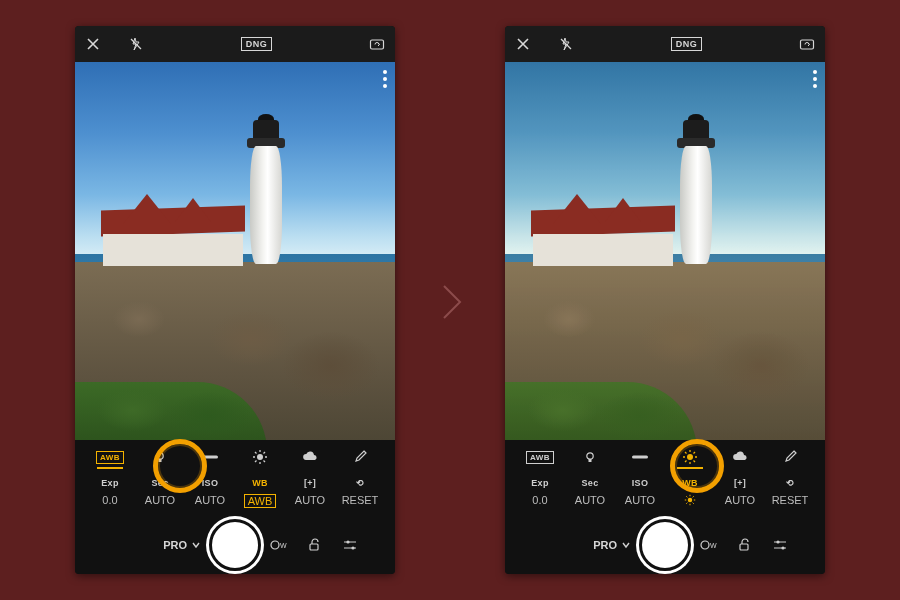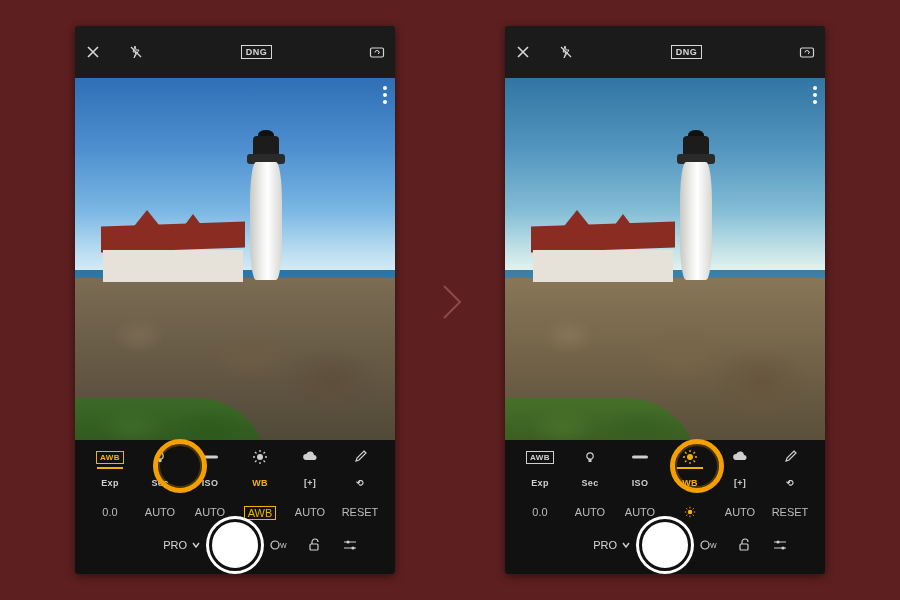--- a/index.html
+++ b/index.html
@@ -1,21 +1,21 @@
 <!DOCTYPE html>
 <html><head>
 <meta charset="utf-8">
 <style>
   html,body{margin:0;padding:0;width:900px;height:600px;background:#5d1f1f;font-family:-apple-system,Helvetica,Arial,sans-serif;overflow:hidden}
   .stage{position:relative;width:900px;height:600px}
   .phone{position:absolute;width:320px;height:548px;background:#111;border-radius:4px;overflow:hidden;box-shadow:0 2px 8px rgba(0,0,0,.5)}
   .phone.left{left:75px;top:26px}
   .phone.right{left:505px;top:26px}
   
-  .topbar{height:28px;background:#1b1b1b;display:flex;align-items:center;padding:12px 10px;gap:27px;color:#d7d7d7}
+  .topbar{height:28px;background:#1b1b1b;display:flex;align-items:center;padding:4px 10px;gap:27px;color:#d7d7d7}
   .topbar .spacer{flex:1}
   .badge{border:1px solid #d7d7d7;font-size:9px;padding:1px 4px;letter-spacing:.5px;font-weight:600}
   .ic{width:16px;height:16px;display:inline-flex;align-items:center;justify-content:center}
   
   .view{position:relative;height:390px;overflow:hidden}
   .sky{position:absolute;inset:0;background:linear-gradient(#2f6fb5 0%,#4d8fcf 18%,#7ab7e4 34%,#bcdff1 45%,#d7edf6 50%);}
   .sea{position:absolute;left:0;right:0;top:192px;height:46px;background:linear-gradient(#2c74a3,#3a85b5)}
   .rocks{position:absolute;left:0;right:0;bottom:0;top:200px;background:
      radial-gradient(40px 28px at 20% 30%,#7a6a53,transparent 65%),
      radial-gradient(60px 40px at 55% 40%,#6d5c45,transparent 70%),
@@ -42,28 +42,28 @@
   .warm .rocks,.warm .grass,.warm .sea{filter:sepia(.2) saturate(1.15) brightness(1.05)}
   
   .controls{position:absolute;left:0;right:0;bottom:0;background:#111;color:#d7d7d7}
   .row{display:flex;align-items:center;justify-content:space-between;padding:0 10px}
   .presets{height:34px}
   .preset{flex:1;display:flex;align-items:center;justify-content:center;font-size:10px}
   .preset.active{color:#f3b200}
   .preset .u{width:26px;height:2px;background:#f3b200;position:absolute;margin-top:22px}
   .awb-chip{border:1px solid currentColor;font-size:8px;padding:1px 3px;font-weight:700;letter-spacing:.4px}
   .params{height:38px;align-items:flex-start;padding-top:4px}
-  .param{flex:1;display:flex;flex-direction:column;align-items:center;gap:18px;font-size:9px}
+  .param{flex:1;display:flex;flex-direction:column;align-items:center;gap:6px;font-size:9px}
   .param .lab{color:#cfcfcf;font-weight:600;letter-spacing:.3px}
   .param .val{color:#bdbdbd;font-size:11px}
   .param.active .lab,.param.active .val{color:#f3b200}
   .param.active .val.chip{border:1px solid #f3b200;padding:0 3px}
   .shutterrow{height:58px;position:relative}
   .shutter{width:46px;height:46px;border-radius:50%;background:#fff;border:3px solid #111;box-shadow:0 0 0 3px #fff}
-  .mode{display:flex;align-items:center;gap:4px;font-size:11px;font-weight:400}
+  .mode{display:flex;align-items:center;gap:4px;font-size:11px;font-weight:700}
   .side{flex:1;display:flex;align-items:center;justify-content:center;gap:18px}
   .sm-ic{width:18px;height:18px;display:flex;align-items:center;justify-content:center;color:#cfcfcf;font-size:12px}
   
   .ring{position:absolute;width:44px;height:44px;border:5px solid #f3a000;border-radius:50%;box-shadow:0 0 0 2px rgba(243,160,0,.25) inset;pointer-events:none}
   
   .arrow{position:absolute;left:440px;top:284px;color:#7a3a3a}
   .arrow svg{display:block}
 </style>
 </head>
 <body>

